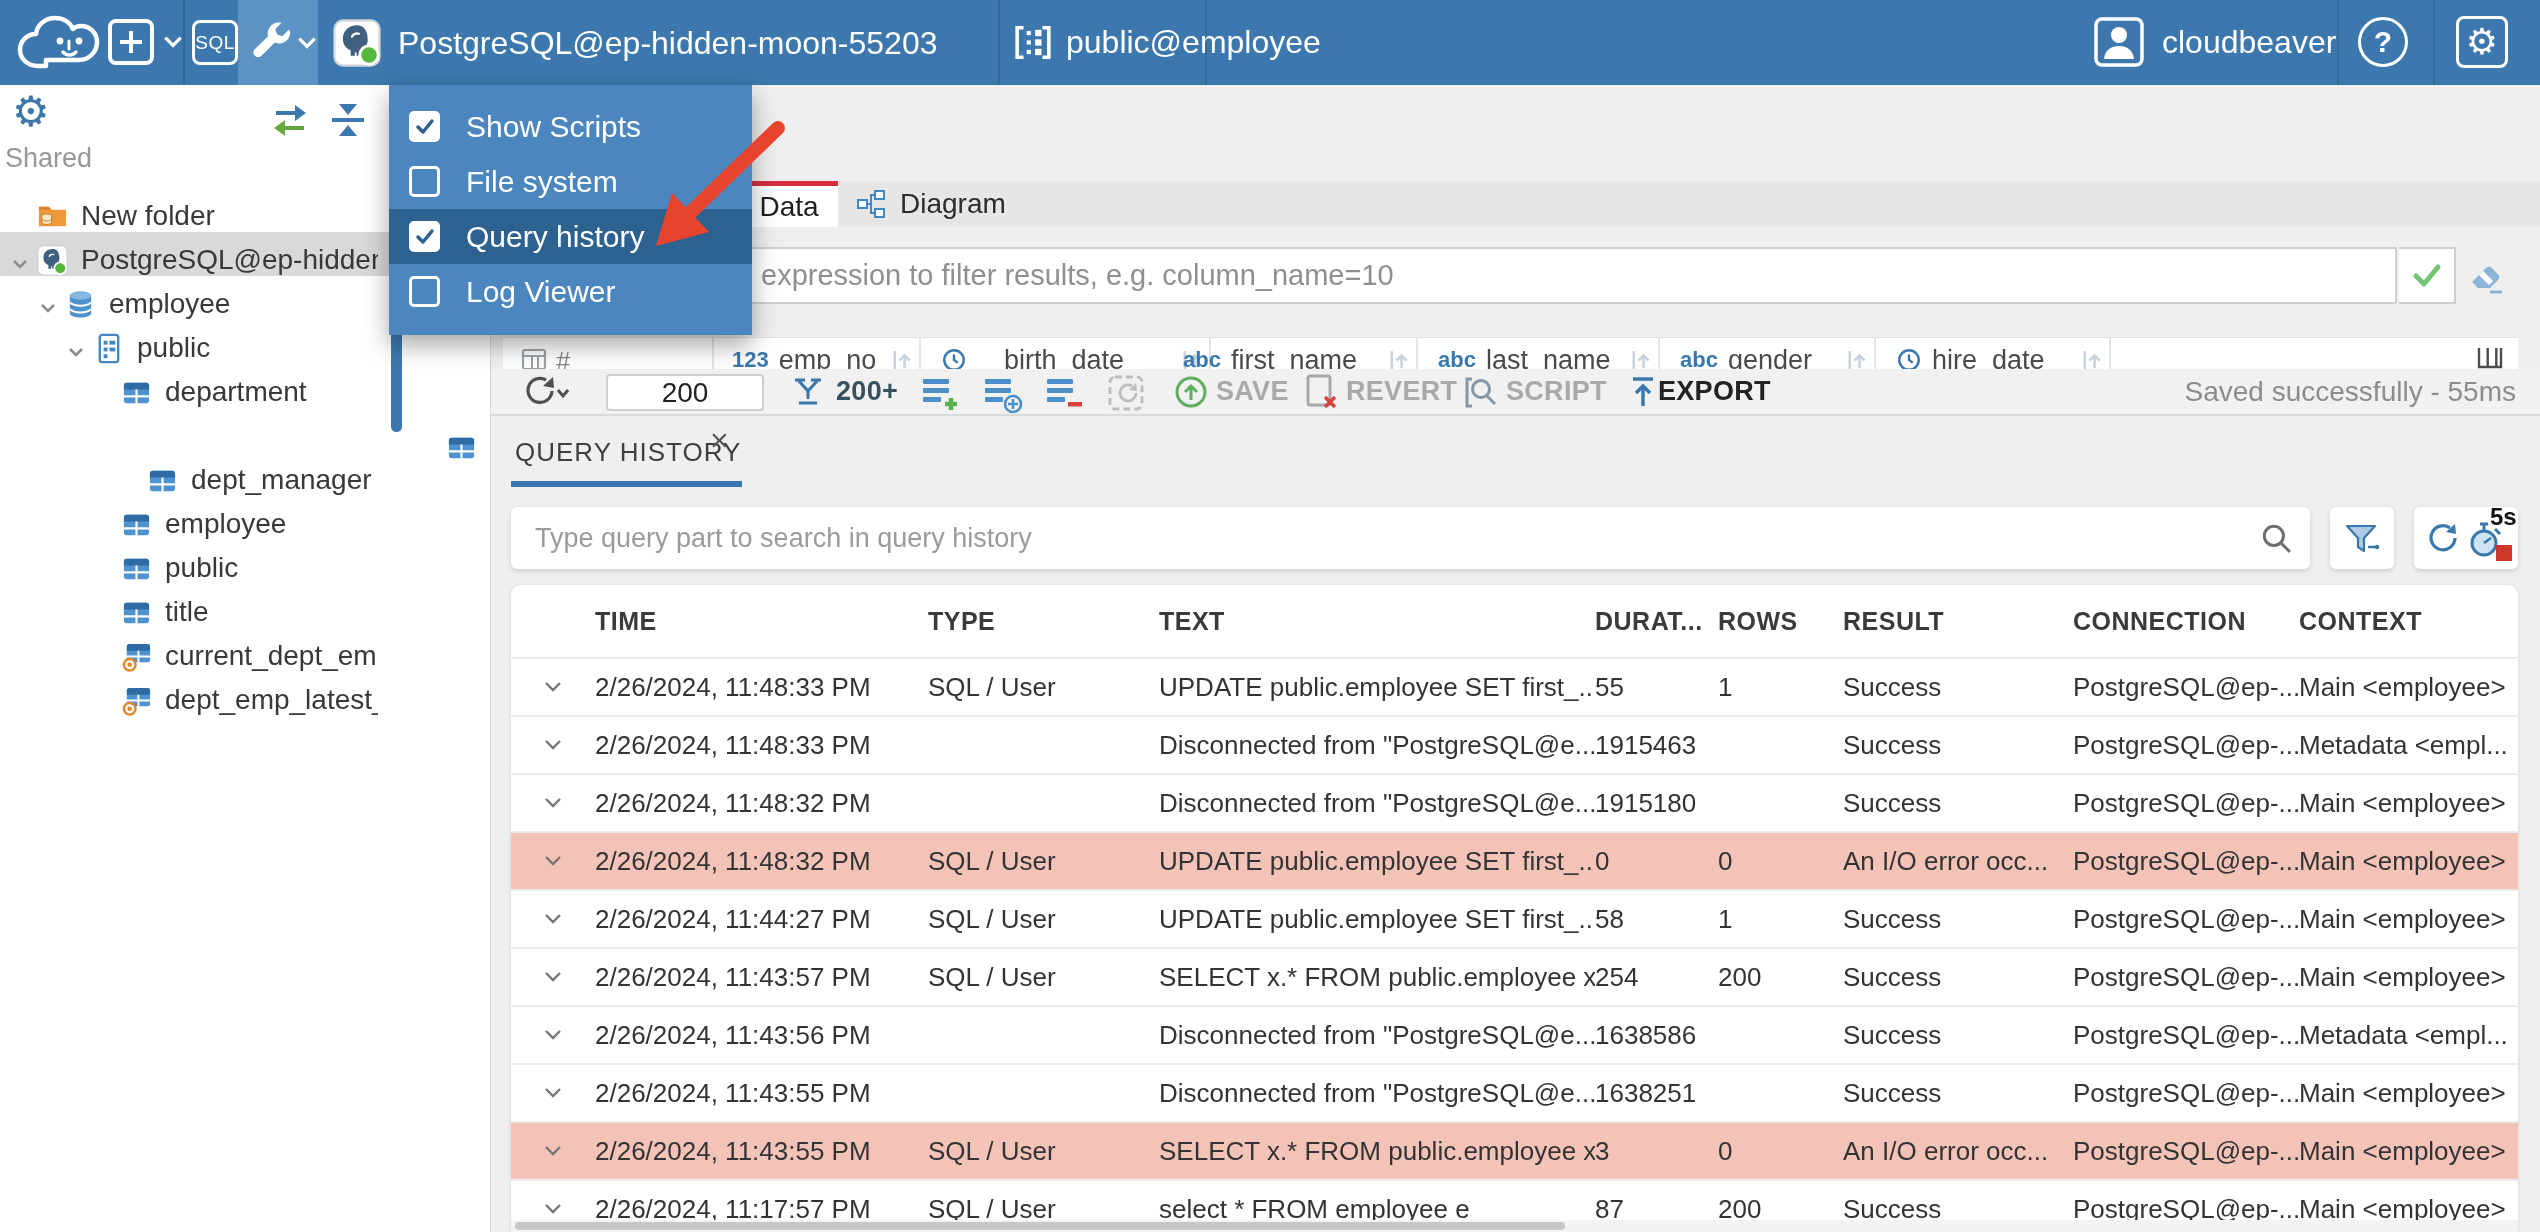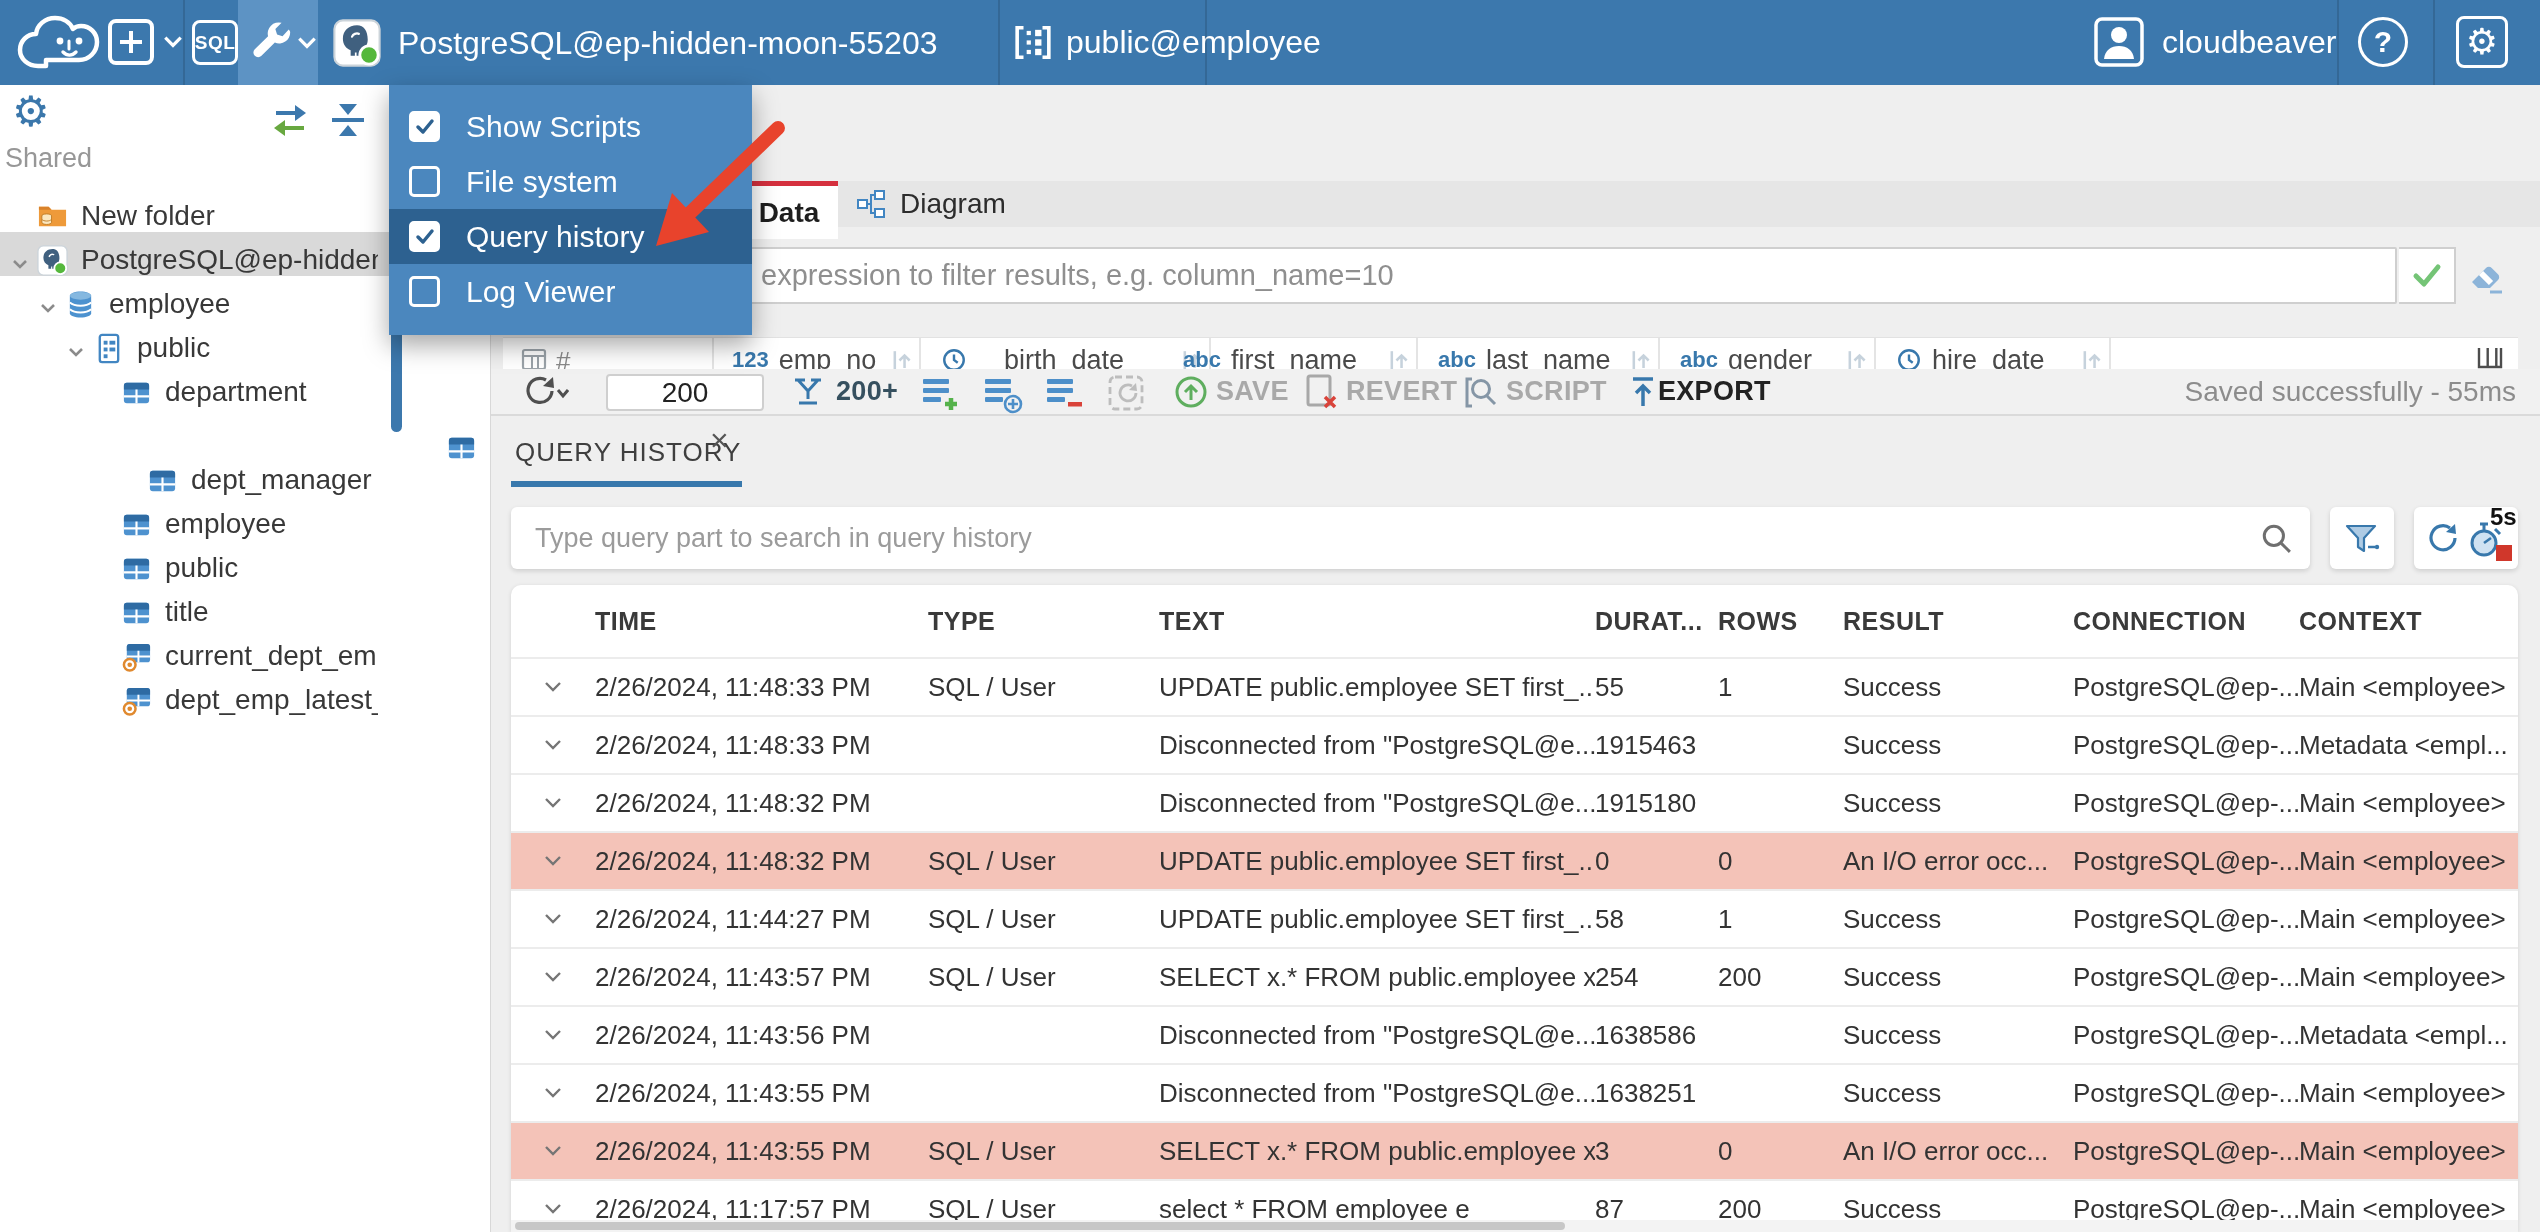--- a/index.html
+++ b/index.html
@@ -5,21 +5,21 @@
   html,body{margin:0;padding:0;background:#efefef}
   #root{position:relative;width:2540px;height:1232px;overflow:hidden;
         font-family:"Liberation Sans",sans-serif;background:#efefef}
   .abs{position:absolute}
   
   .topbar{position:absolute;left:0;top:0;right:0;height:85px;background:#3c78ad;z-index:40}
   .tb-sep{position:absolute;top:0;bottom:0;width:2px;background:rgba(0,0,0,.13)}
   .tb-text{color:#fff;font-size:31px;white-space:nowrap}
   .tools-btn{position:absolute;left:238px;top:0;width:80px;height:85px;background:#5d93c4;cursor:pointer}
   .sql-box{position:absolute;left:192px;top:20px;width:46px;height:45px;border:3.5px solid #fff;border-radius:8px;
-           color:#fff;font-size:19px;font-weight:bold;letter-spacing:.5px;display:flex;align-items:center;justify-content:center;box-sizing:border-box}
+           color:#fff;font-size:19px;font-weight:normal;letter-spacing:.5px;display:flex;align-items:center;justify-content:center;box-sizing:border-box}
   .round-btn{position:absolute;border:3.5px solid #fff;box-sizing:border-box;display:flex;align-items:center;justify-content:center;color:#fff}
   
   .menu{position:absolute;left:389px;top:85px;width:363px;background:#4b87be;padding:14px 0 16px 0;
         box-shadow:0 10px 24px rgba(0,0,0,.35);z-index:50}
   .menu-item{display:flex;align-items:center;height:55px;padding:0 20px;color:#fff;font-size:30px;cursor:pointer}
   .menu-item.active{background:#2d6190}
   .cb{width:31px;height:31px;border:3px solid #fff;border-radius:5px;box-sizing:border-box;flex:0 0 auto;
       display:flex;align-items:center;justify-content:center;background:transparent}
   .cb svg{display:none;width:24px;height:24px}
   .cb.checked{background:#fff}
@@ -28,22 +28,22 @@
   
   .sidebar{position:absolute;left:0;top:85px;bottom:0;width:490px;background:#fff;z-index:10;border-right:1px solid #d8d8d8}
   .tree-row{display:flex;align-items:flex-end;height:44px;font-size:28px;color:#383838;white-space:nowrap;cursor:pointer}
   .tree-row.selected{background:#d9d9d9}
   .tree-chev{width:24px;height:24px;margin-right:5px;flex:0 0 auto}
   .tree-icon{width:31px;height:31px;margin-right:13px;flex:0 0 auto}
   .tree-label{overflow:hidden;text-overflow:clip}
   .v-scroll{position:absolute;left:391px;top:166px;width:11px;height:181px;background:#3c78ad;border-radius:6px}
   
   .tabstrip{position:absolute;left:491px;top:181px;right:0;height:46px;background:#e6e6e6}
-  .tab-active{position:absolute;left:740px;top:181px;width:98px;height:58px;background:#fff;border-top:5px solid #d5303e;
-              box-sizing:border-box;display:flex;align-items:center;justify-content:center;font-size:28px;font-weight:700;color:#1e1e1e}
+  .tab-active{position:absolute;left:740px;top:181px;width:98px;height:46px;background:#fff;border-top:5px solid #d5303e;
+              box-sizing:border-box;display:flex;align-items:center;justify-content:center;font-size:28px;font-weight:400;color:#1e1e1e}
   .tab-idle{position:absolute;left:838px;top:181px;height:46px;display:flex;align-items:center;font-size:28px;color:#2c2c2c;padding:0 26px 0 18px}
   .filter-input{position:absolute;left:515px;top:247px;width:1882px;height:57px;box-sizing:border-box;background:#fff;
                 border:2px solid #cfcfcf;border-radius:2px;font-size:29px;color:#333;padding:0 16px 0 244px;outline:none;font-family:inherit}
   .filter-input::placeholder{color:#8f8f8f}
   .filter-ok{position:absolute;left:2399px;top:247px;width:57px;height:57px;background:#fff;border:2px solid #cfcfcf;border-left:none;
              box-sizing:border-box;display:flex;align-items:center;justify-content:center}
   .sliver{position:absolute;left:503px;top:337px;width:2015px;height:32px;background:#fff;overflow:hidden;border-top:1px solid #e2e2e2}
   .g-col{position:absolute;top:0;height:44px;display:flex;align-items:center;border-right:2px solid #e4e4e4;padding-left:20px;box-sizing:border-box}
   .g-badge{color:#3878ac;font-weight:bold;font-size:22px;margin-right:10px}
   .g-clock{width:26px;height:26px;margin-right:10px}

